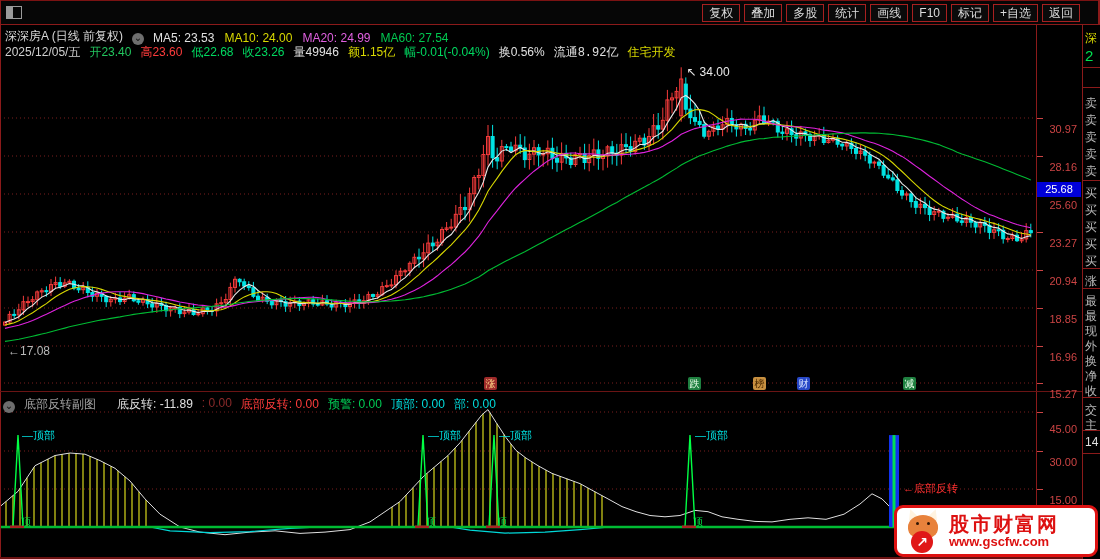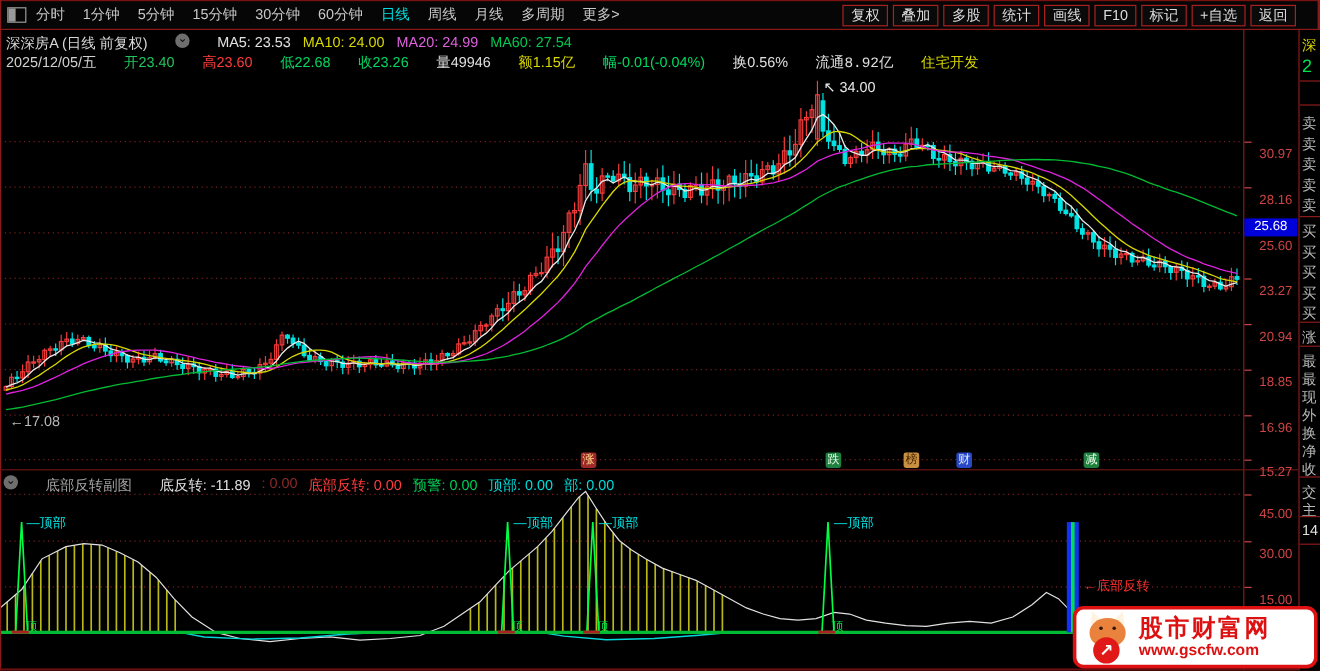--- a/index.html
+++ b/index.html
@@ -12,21 +12,21 @@
     display:flex;align-items:center;}
   .winicon{width:14px;height:11px;border:1px solid #9a9a9a;margin:0 8px 0 6px;position:relative;}
   .winicon:before{content:"";position:absolute;left:0;top:0;width:6px;height:11px;background:#9a9a9a;}
   .nav{display:flex;gap:15px;font-size:12px;color:#c8c8c8;}
   .nav .item{cursor:default;}
   .nav .item.active{color:#00e0e0;}
   .rbtns{margin-left:auto;display:flex;gap:4px;margin-right:20px;}
   .rbtn{border:1px solid #a82020;color:#dcdcdc;font-size:12px;line-height:16px;padding:0 6px;background:#0a0a0a;}
 
   
-  .row{position:absolute;display:flex;gap:23px;font-size:12px;white-space:nowrap;align-items:flex-start;z-index:5;}
+  .row{position:absolute;display:flex;gap:9px;font-size:12px;white-space:nowrap;align-items:flex-end;z-index:5;}
   .eye{display:inline-block;width:12px;height:12px;border-radius:50%;background:#6e6e6e;color:#111;
     font-size:10px;line-height:10px;text-align:center;}
   
   .vline,.hline{position:absolute;background:#8b1a1a;z-index:4;}
   .divider{position:absolute;background:#6a1414;z-index:4;}
 
   
   .tick{position:absolute;width:40px;text-align:right;font-size:11px;color:#cc4444;z-index:5;margin-top:11px;}
   .tickdash{position:absolute;width:6px;height:1px;background:#cc4444;z-index:5;}
   .pricebox{position:absolute;background:#0000d8;color:#fff;font-size:11px;text-align:center;
@@ -59,33 +59,20 @@
   .logotitle{color:#dd1111;font-size:20px;font-weight:bold;letter-spacing:2px;}
   .logourl{color:#dd1111;font-size:13px;font-weight:bold;}
 </style>
 </head>
 <body>
 
 <div id="app">
 
   <div class="menubar">
     <div class="winicon"></div>
-    <div class="nav" id="nav-left">
-        <span class="item">分时</span>
-        <span class="item">1分钟</span>
-        <span class="item">5分钟</span>
-        <span class="item">15分钟</span>
-        <span class="item">30分钟</span>
-        <span class="item">60分钟</span>
-        <span class="item active">日线</span>
-        <span class="item">周线</span>
-        <span class="item">月线</span>
-        <span class="item">多周期</span>
-        <span class="item">更多&gt;</span>
-      </div>
     <div class="rbtns" id="nav-right">
         <span class="rbtn">复权</span>
         <span class="rbtn">叠加</span>
         <span class="rbtn">多股</span>
         <span class="rbtn">统计</span>
         <span class="rbtn">画线</span>
         <span class="rbtn">F10</span>
         <span class="rbtn">标记</span>
         <span class="rbtn">+自选</span>
         <span class="rbtn">返回</span>
@@ -438,21 +425,21 @@
       <text x="693" y="525" fill="#00dd44" font-size="10">顶</text>
       <text x="695" y="439.092" fill="#00e0e0" font-size="11">—顶部</text>
       <rect x="889" y="435.1" width="10" height="91.9" fill="#1133ee"></rect>
       <rect x="892.5" y="435.1" width="3" height="91.9" fill="#00dd55"></rect>
       <text x="903" y="492" fill="#ff3030" font-size="11">←底部反转</text>
     </svg>
 
   <div class="row" style="left:3px;top:396px;z-index:6;">
     <span class="eye">⌄</span>
     <span style="color:#a3a3a3;">底部反转副图</span>
-    <span id="sub-tokens" style="display:flex;gap:9px;">
+    <span id="sub-tokens" style="display:flex;gap:9px;margin-left:12px;">
         <span style="color: rgb(224, 224, 224);">底反转: -11.89</span>
         <span style="color: rgb(139, 42, 42);">: 0.00</span>
         <span style="color: rgb(255, 60, 60);">底部反转: 0.00</span>
         <span style="color: rgb(0, 204, 85);">预警: 0.00</span>
         <span style="color: rgb(0, 221, 221);">顶部: 0.00</span>
         <span style="color: rgb(0, 221, 221);">部: 0.00</span>
       </span>
   </div>
 
   <div id="axis-layer">

